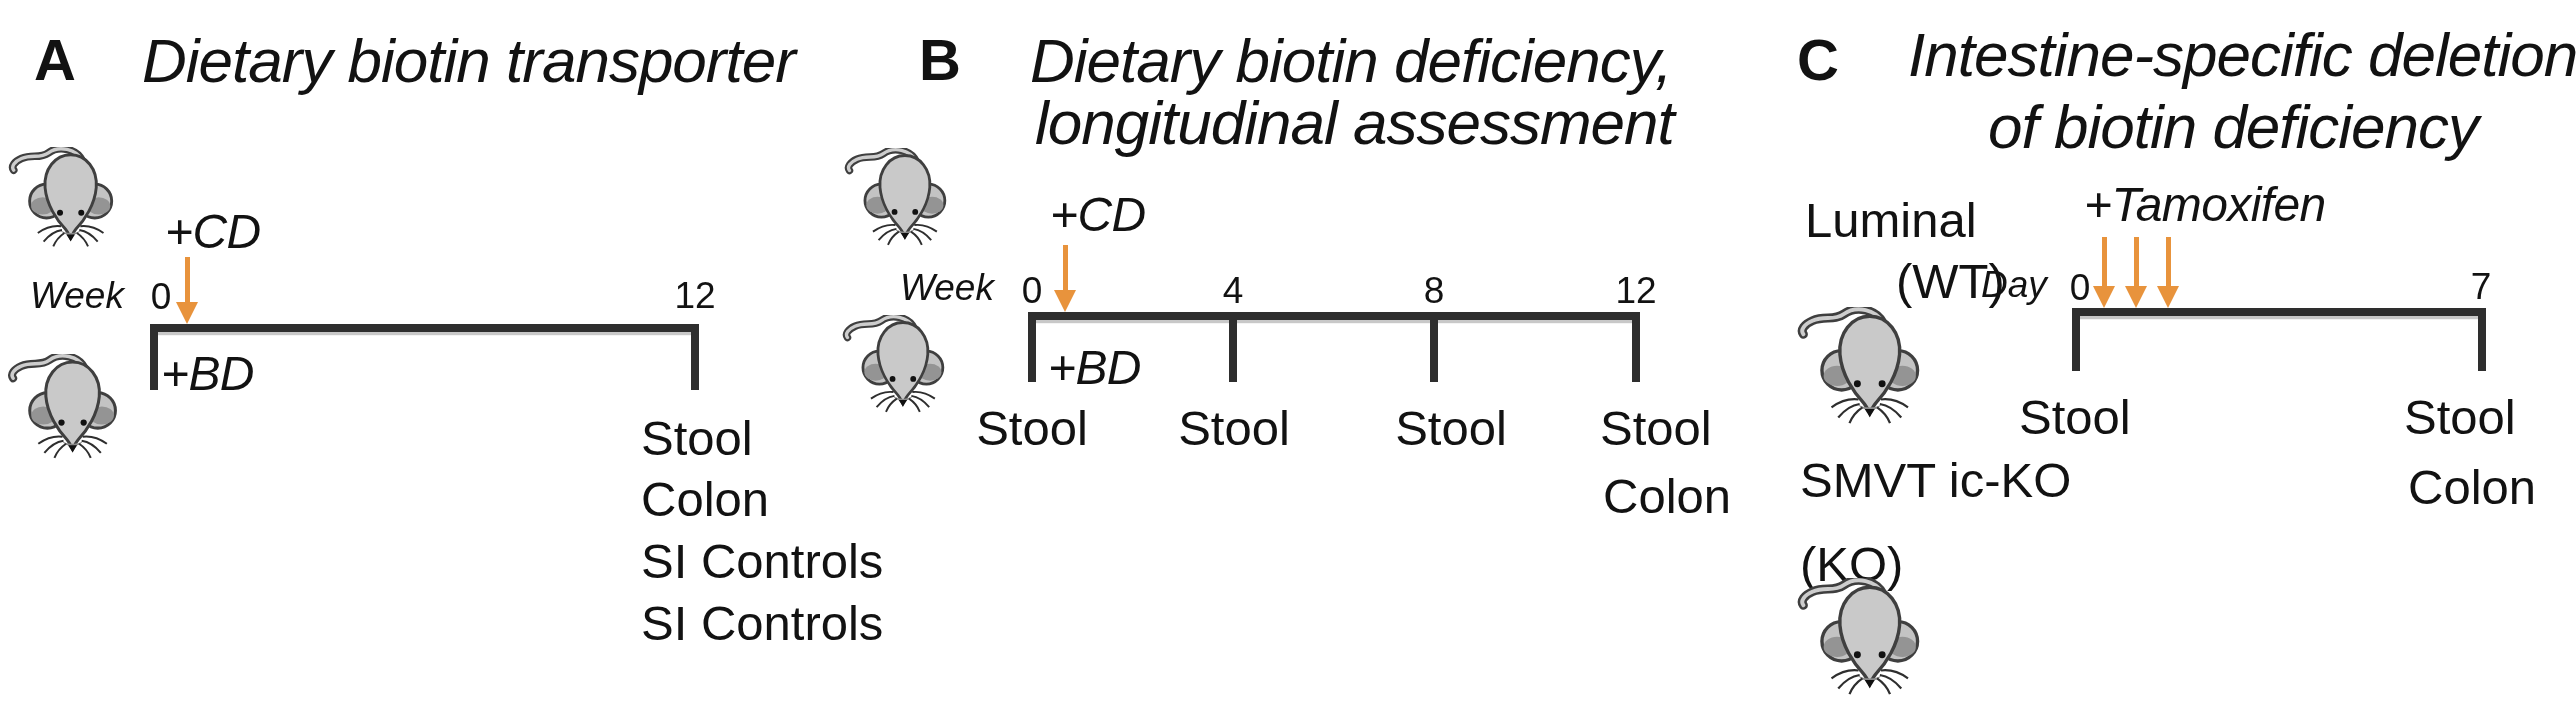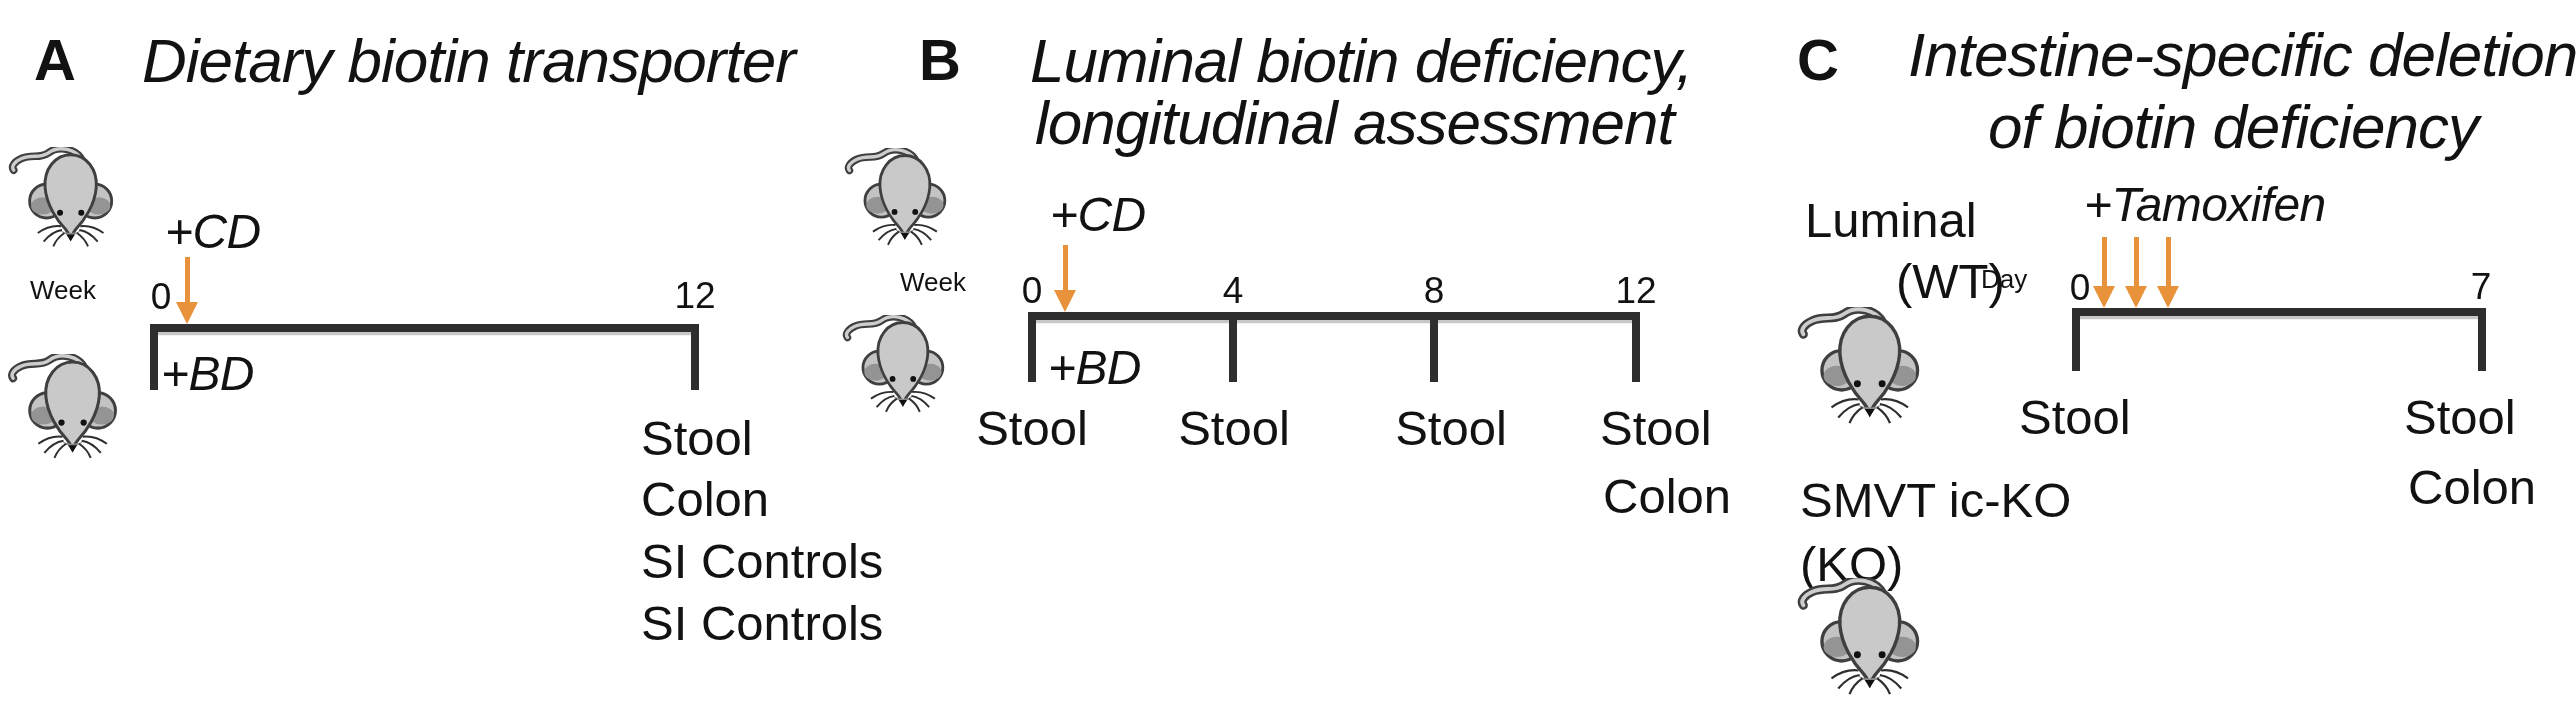--- a/index.html
+++ b/index.html
@@ -1,21 +1,21 @@
 <!DOCTYPE html>
 <html style="font-size:10.3px"><head>
 <meta charset="utf-8">
 <style>
   html,body{margin:0;padding:0;background:#ffffff;}
   .figure{position:relative;width:2576px;height:721px;background:#ffffff;
           font-family:"Liberation Sans",sans-serif;color:#121212;overflow:hidden;}
   .plabel{position:absolute;font-size:58px;font-weight:700;line-height:1;}
   .title{position:absolute;font-size:62px;font-style:italic;font-weight:500;
          letter-spacing:-1px;line-height:1;white-space:nowrap;}
-  .axis{position:absolute;font-size:26px;line-height:1;white-space:nowrap;}
+  .axis{position:absolute;font-size:37px;line-height:1;white-space:nowrap;font-style:italic;}
   .num{position:absolute;font-size:37px;line-height:1;transform:translateX(-50%);}
   .treat{position:absolute;font-size:48px;font-style:italic;font-weight:500;
          letter-spacing:-0.6px;line-height:1;white-space:nowrap;}
   .sample{position:absolute;font-size:49px;line-height:1;white-space:nowrap;}
   .sample.centered{transform:translateX(-50%);}
   .group{position:absolute;font-size:49px;line-height:1;white-space:nowrap;}
   .bar{position:absolute;height:7.7px;background:#2E2E2E;box-shadow:0 3.2px 0 #C8C8C8;}
   .tick{position:absolute;width:7.7px;background:#2E2E2E;}
   .arrow-shaft{position:absolute;width:4.5px;background:#E8933C;}
   .arrow-head{position:absolute;width:0;height:0;
@@ -75,21 +75,21 @@
     <div class="treat" style="left:161px;top:350px">+BD</div>
 
     <div class="sample" style="left:641px;top:414px">Stool</div>
     <div class="sample" style="left:641px;top:475px">Colon</div>
     <div class="sample" style="left:641px;top:537px">SI Controls</div>
     <div class="sample" style="left:641px;top:599px">SI Controls</div>
   </section>
 
   <section>
     <div class="plabel" style="left:919px;top:31px">B</div>
-    <div class="title" style="left:1030px;top:30px">Luminal biotin deficiency,</div>
+    <div class="title" style="left:1030px;top:30px">Dietary biotin deficiency,</div>
     <div class="title" style="left:1035px;top:92px">longitudinal assessment</div>
 
     <svg class="mouse" viewBox="0 0 120 116" style="left:839px;top:148px;width:113px;height:109px">
         <use href="#mouse-shape"></use>
       </svg>
     <svg class="mouse" viewBox="0 0 120 116" style="left:837px;top:315px;width:113px;height:109px">
         <use href="#mouse-shape"></use>
       </svg>
 
     <div class="treat" style="left:1050px;top:191px">+CD</div>
@@ -121,21 +121,21 @@
     <div class="plabel" style="left:1797px;top:31px">C</div>
     <div class="title" style="left:1908px;top:24px">Intestine-specific deletion</div>
     <div class="title" style="left:1988px;top:96px">of biotin deficiency</div>
 
     <div class="group" style="left:1805px;top:196px">Luminal</div>
     <div class="group" style="left:1896px;top:257px">(WT)</div>
     <svg class="mouse" viewBox="0 0 120 116" style="left:1791px;top:307px;width:135px;height:131px">
         <use href="#mouse-shape"></use>
       </svg>
 
-    <div class="group" style="left:1800px;top:476px">SMVT ic-KO</div>
+    <div class="group" style="left:1800px;top:456px">SMVT ic-KO</div>
     <div class="group" style="left:1800px;top:540px">(KO)</div>
     <svg class="mouse" viewBox="0 0 120 116" style="left:1791px;top:578px;width:135px;height:131px">
         <use href="#mouse-shape"></use>
       </svg>
 
     <div class="treat" style="left:2084px;top:181px">+Tamoxifen</div>
     <div class="arrow-shaft" style="left:2102px;top:237px;height:50px"></div>
     <div class="arrow-head" style="left:2093px;top:286px"></div>
     <div class="arrow-shaft" style="left:2134px;top:237px;height:50px"></div>
     <div class="arrow-head" style="left:2125px;top:286px"></div>

